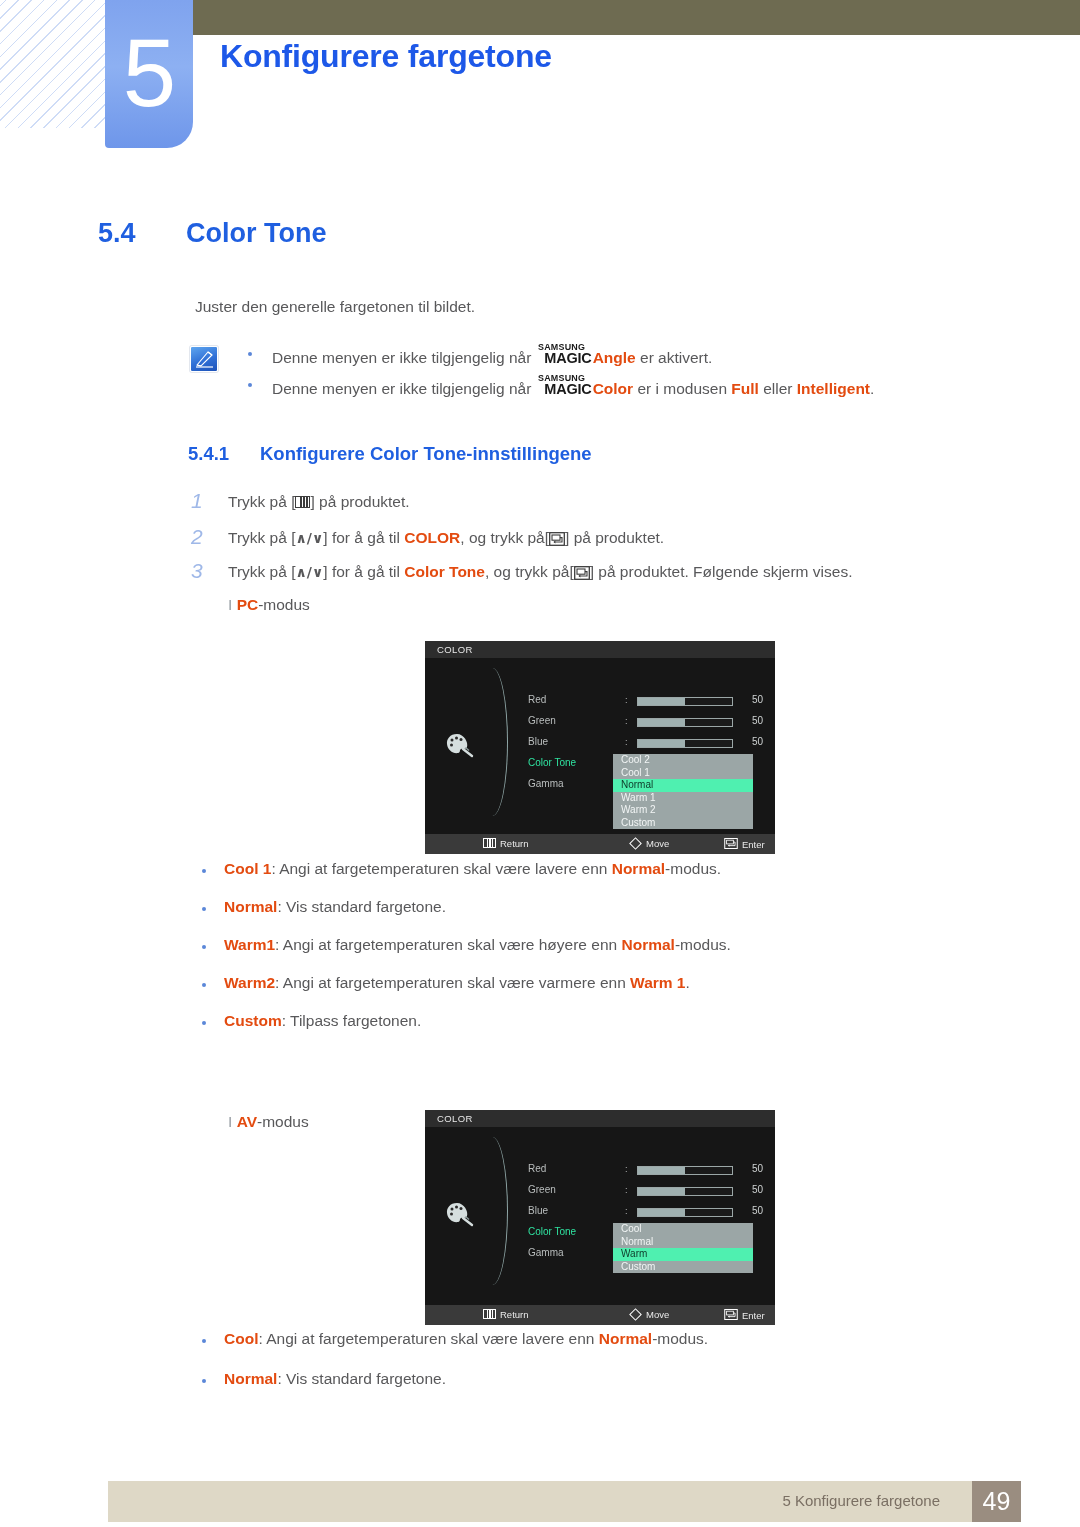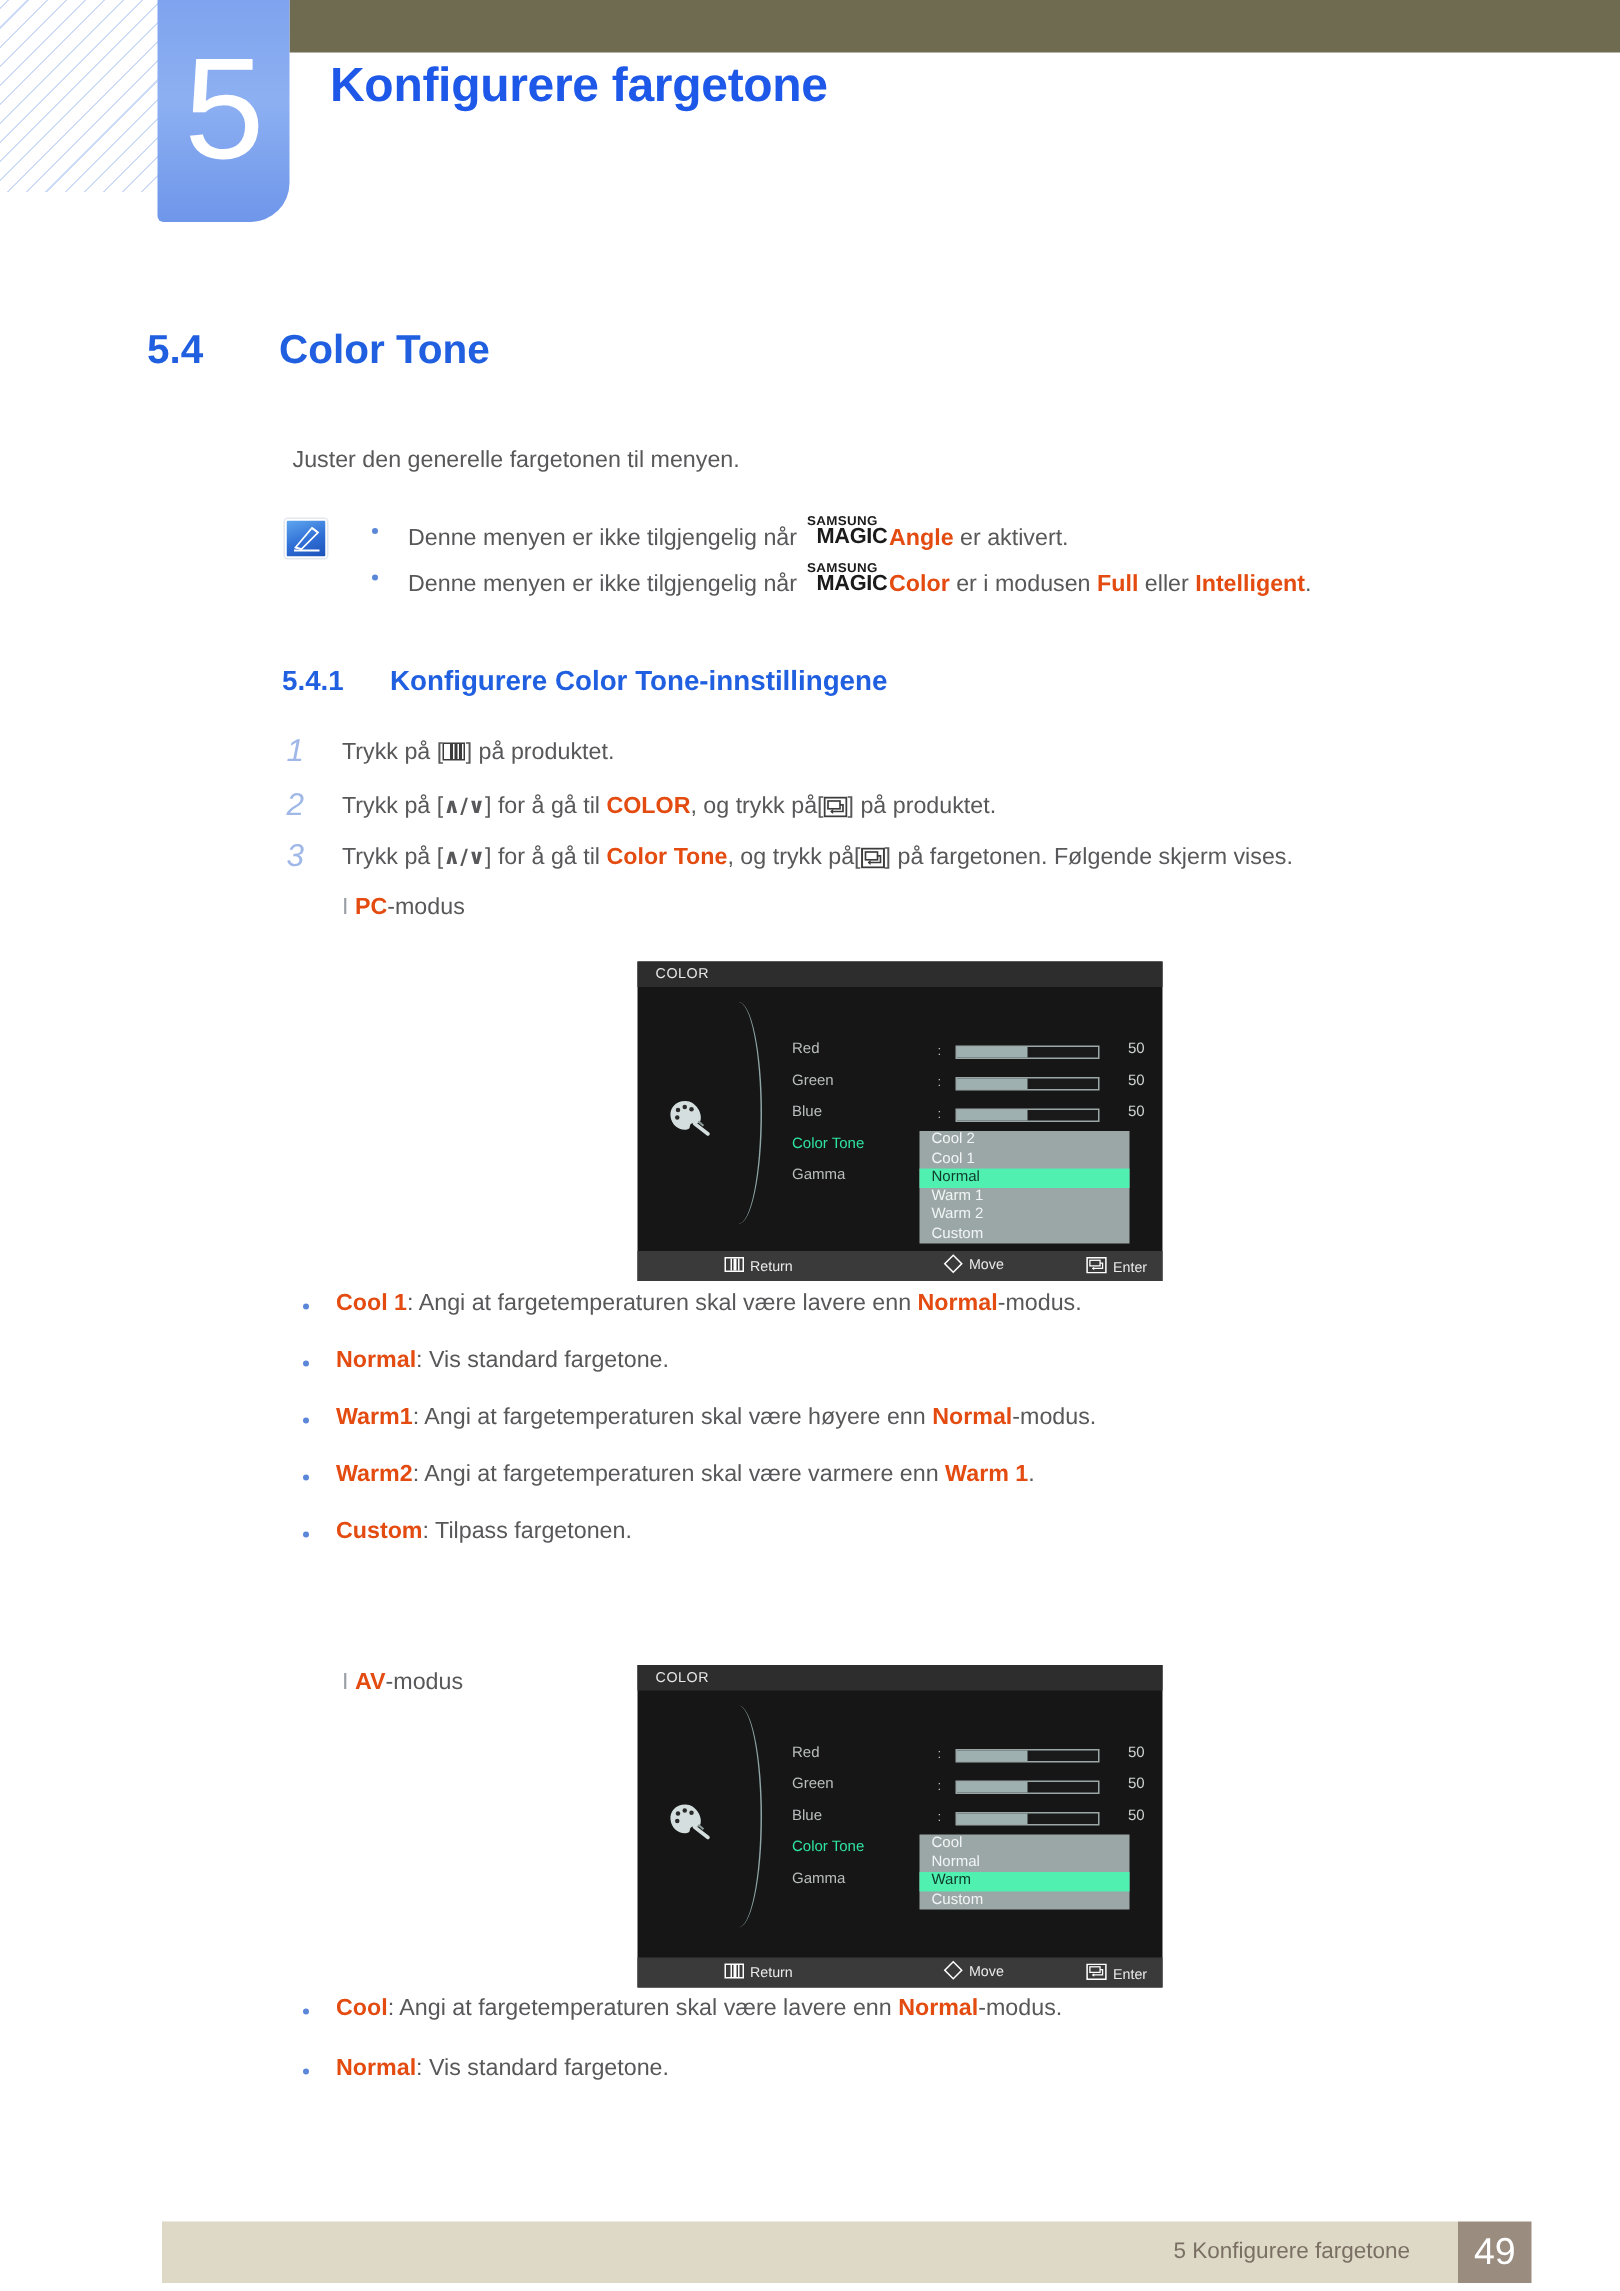--- a/index.html
+++ b/index.html
@@ -233,21 +233,21 @@
 <body>
 
 <div class="hatch"></div>
 <div class="olive-bar"></div>
 <div class="chapnum-block"></div>
 <div class="chapnum">5</div>
 <div class="chaptitle">Konfigurere fargetone</div>
 
 <div class="sec-num">5.4</div>
 <div class="sec-title">Color Tone</div>
-<div class="intro">Juster den generelle fargetonen til menyen.</div>
+<div class="intro">Juster den generelle fargetonen til bildet.</div>
 
 <div class="note-icon">
   <svg width="22" height="20" viewBox="0 0 22 20">
     <path d="M3 16 L14 3 L18 6 L7 17 Z" fill="none" stroke="#ffffff" stroke-width="1.1"></path>
     <path d="M3 16 L7 17" stroke="#ffffff" stroke-width="1.1" fill="none"></path>
     <path d="M2 18 L19 18" stroke="#ffffff" stroke-width="1.2"></path>
     <path d="M14 3 L18 6" stroke="#ffffff" stroke-width="1.1"></path>
   </svg>
 </div>
 
@@ -274,21 +274,21 @@
         <path d="M6.4 8.4 L4.4 10 L6.4 11.6 Z" fill="#3c3c3c"></path>
       </svg></span><span>] på produktet.</span>
 </div>
 
 <div class="step s3r">
   <span class="n">3</span><span>Trykk på [</span><span style="font-weight:bold;font-family:'DejaVu Sans',sans-serif;font-size:14px;">∧/∨</span><span>] for å gå til </span><span class="orange">Color Tone</span><span>, og trykk på[</span><span class="ic-enter"><svg width="16" height="14" viewBox="0 0 16 14">
         <rect x="0.7" y="0.7" width="14.6" height="12.6" fill="none" stroke="#3c3c3c" stroke-width="1.3"></rect>
         <rect x="3" y="3" width="8" height="5.2" fill="none" stroke="#3c3c3c" stroke-width="1.1"></rect>
         <path d="M11 5.6 L13 5.6 L13 10 L5 10" fill="none" stroke="#3c3c3c" stroke-width="1.1"></path>
         <path d="M6.4 8.4 L4.4 10 L6.4 11.6 Z" fill="#3c3c3c"></path>
-      </svg></span><span>] på fargetonen. Følgende skjerm vises.</span>
+      </svg></span><span>] på produktet. Følgende skjerm vises.</span>
 </div>
 
 <div class="modeline m-pc">
   <span style="color:#9aa0a6">I</span>
   <span class="orange">PC</span><span>-modus</span>
 </div>
 
 <div class="osd osd-pc">
   <div class="osd-title">COLOR</div>
   <div class="osd-body">

